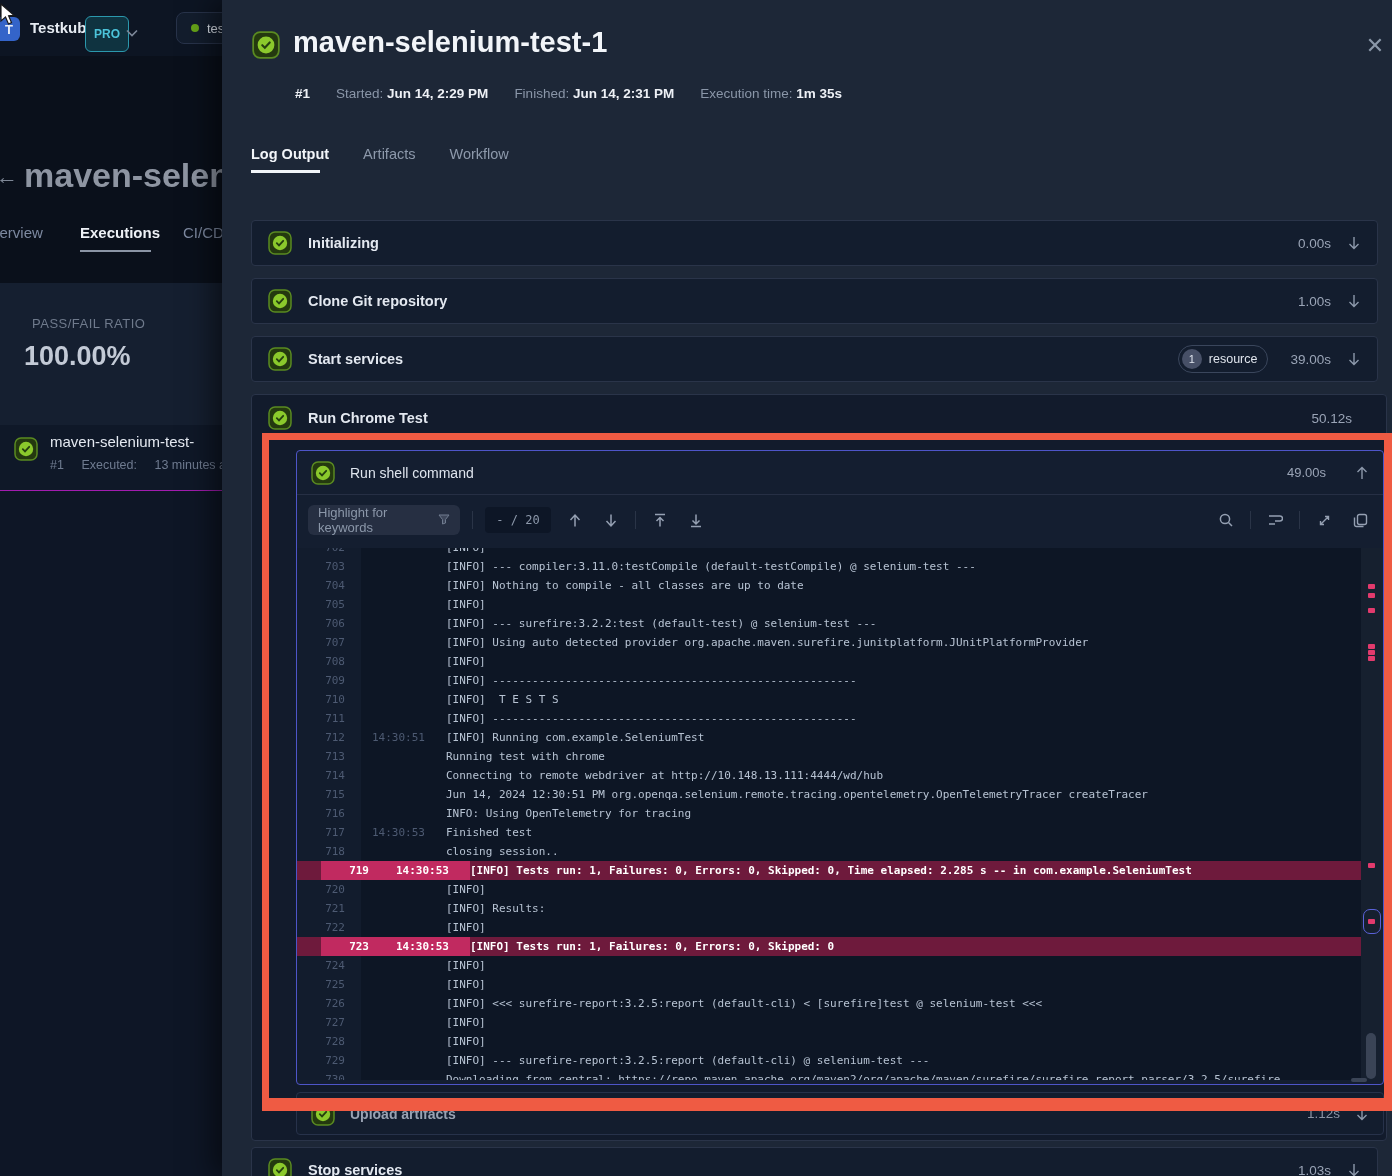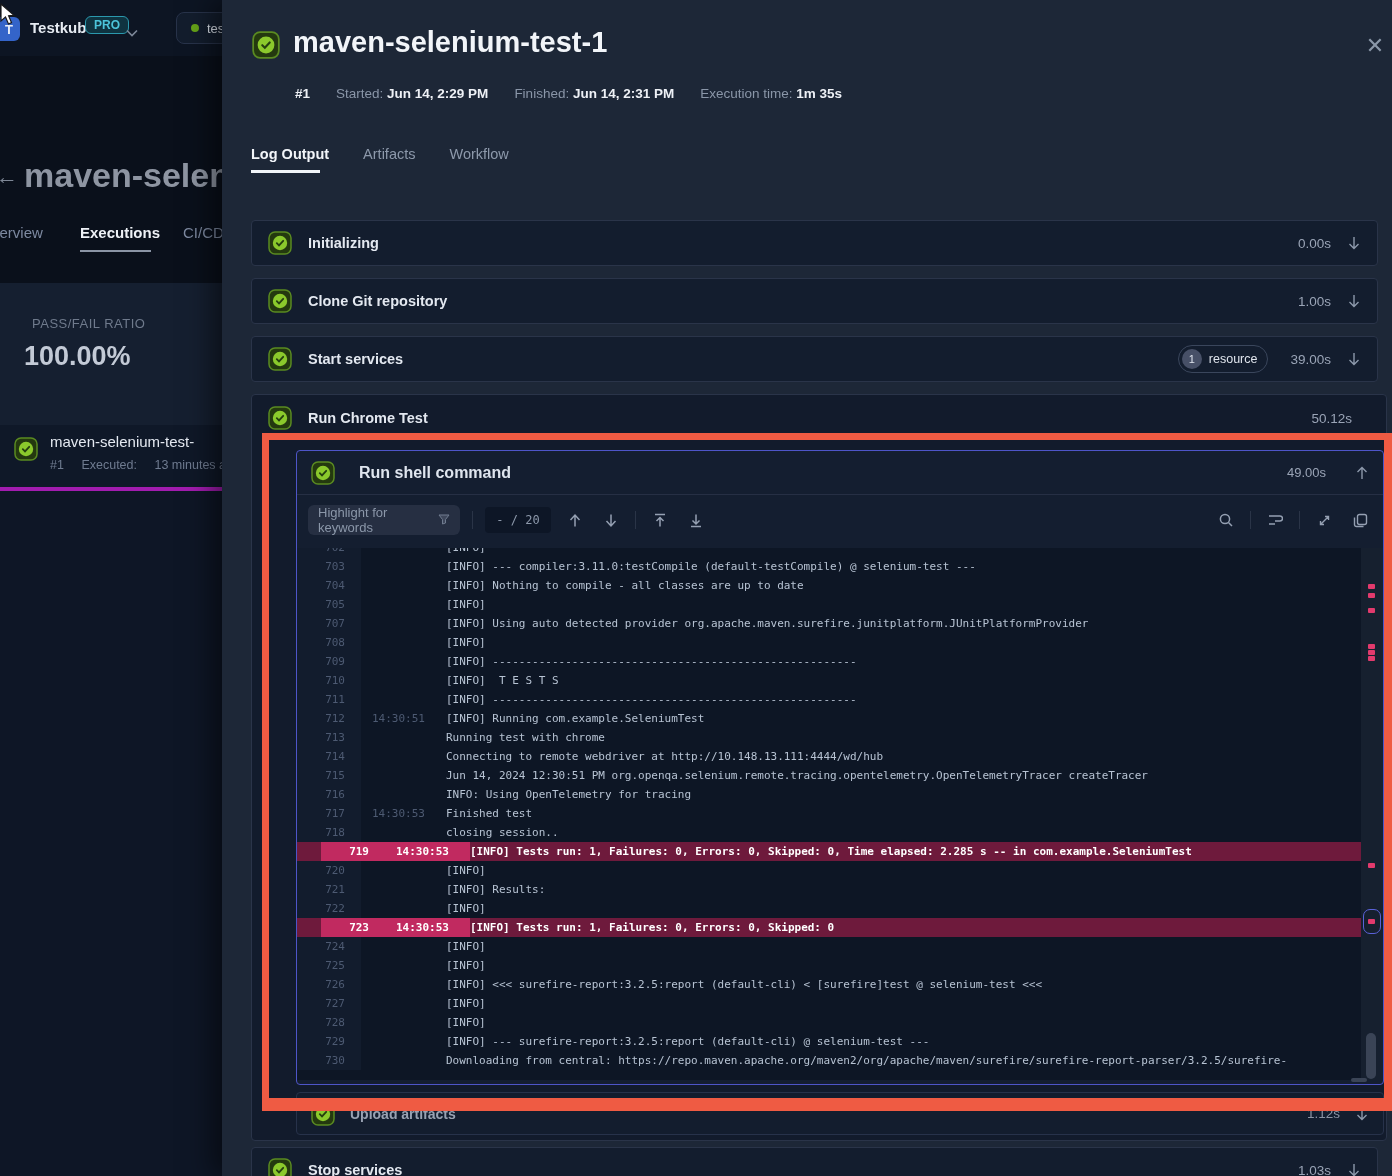--- a/index.html
+++ b/index.html
@@ -6,42 +6,42 @@
   html,body { background:#05080f; }
   body { font-family:"Liberation Sans","DejaVu Sans",sans-serif; }
   .canvas { position:relative; width:1392px; height:1176px; overflow:hidden; background:#1d2737; }
 
   
   .bg-page { position:absolute; left:0; top:0; width:222px; height:100%; background:#0e1626; }
   .topbar { position:absolute; left:0; top:0; width:100%; height:56px; background:#0d1523; }
   .logo-sq { position:absolute; left:-10px; top:17px; width:30px; height:24px; background:#3464c9; border-radius:6px;
              color:#e8eef8; font-size:13px; font-weight:700; display:flex; align-items:center; justify-content:flex-end; padding-right:7px; }
   .brand { position:absolute; left:30px; top:19px; font-size:15px; font-weight:600; color:#e6ebf2; }
-  .pro-badge { position:absolute; left:85px; top:16px; padding:1px 8px; border:1px solid #2b98ad; border-radius:6px;
+  .pro-badge { position:absolute; left:85px; top:16px; padding:10px 8px; border:1px solid #2b98ad; border-radius:6px;
                background:#0f3340; color:#4cc4da; font-size:12px; font-weight:700; }
   .topbar-chevron { position:absolute; left:126px; top:23px; color:#7c8798; }
   .env-pill { position:absolute; left:176px; top:12px; width:60px; height:32px; background:#131d2d; border:1px solid #28334a;
               border-radius:8px; display:flex; align-items:center; padding-left:14px; gap:8px; }
   .env-dot { width:8px; height:8px; border-radius:50%; background:#67a519; }
   .env-name { color:#dfe5ee; font-size:13px; }
 
   .hero { position:absolute; left:0; top:56px; width:100%; height:227px; background:#0a101b; }
   .back-arrow { position:absolute; left:-4px; top:108px; color:#7e8796; font-size:22px; }
   .hero-title { position:absolute; left:24px; top:100px; font-size:34px; font-weight:700; color:#8e95a2; white-space:nowrap; }
   .bg-tab { position:absolute; font-size:15px; color:#7d89a0; white-space:nowrap; }
   .bg-tab.t0 { left:-8px; }
   .bg-tab.t1 { left:80px; color:#eef1f6; font-weight:700; }
   .bg-tab.t2 { left:183px; }
   .bg-tab-underline { position:absolute; left:80px; top:250px; width:71px; height:2px; background:#8b95a5; }
 
   .metrics { position:absolute; left:0; top:283px; width:100%; height:142px; background:#151f30; }
   .metric-label { position:absolute; left:32px; top:33px; font-size:13px; letter-spacing:.5px; color:#6f7a8c; }
   .metric-value { position:absolute; left:24px; top:58px; font-size:27px; font-weight:700; color:#c3cad6; }
 
-  .exec-card { position:absolute; left:0; top:425px; width:100%; height:66px; background:#0f1828; border-bottom:4px solid #a21caf; }
+  .exec-card { position:absolute; left:0; top:425px; width:100%; height:66px; background:#0f1828; border-bottom:1px solid #a21caf; }
   .exec-title { position:absolute; left:50px; top:8px; font-size:15px; color:#e4e9f1; white-space:nowrap; }
   .exec-sub { position:absolute; left:50px; top:33px; font-size:12.5px; color:#6f7b90; white-space:nowrap; }
   .exec-sub span { margin-right:14px; }
 
   
   .ck { display:inline-block; flex:0 0 auto; }
 
   
   .drawer { position:absolute; left:222px; top:0; right:0; height:100%; background:#1d2737; box-shadow:-10px 0 26px rgba(0,0,0,.5); }
   .drawer-title { position:absolute; left:71px; top:26px; font-size:29px; font-weight:700; color:#f2f5f9; }
@@ -64,21 +64,21 @@
   .res-count { width:20px; height:20px; border-radius:50%; background:#475067; color:#dfe4ec; font-size:11px; display:flex; align-items:center; justify-content:center; }
   .res-label { font-size:12.5px; color:#dfe4ec; }
 
   .step-group { position:absolute; left:29px; right:5px; top:394px; height:747px; background:#121b2c; border:1px solid #2a3449; border-radius:4px; }
   .group-header { height:46px; display:flex; align-items:center; padding:0 16px; gap:16px; }
 
   
   .shell-card { position:absolute; left:74px; top:450px; width:1088px; height:635px; background:#141e30;
                 border:1.5px solid #4e55c8; border-radius:4px; z-index:2; overflow:hidden; }
   .shell-header { height:44px; display:flex; align-items:center; padding:0 14px; gap:15px; border-bottom:1px solid #262f44; }
-  .shell-title { font-size:16px; font-weight:700; color:#dfe5ee; flex:1;margin-left:9px; }
+  .shell-title { font-size:14px; font-weight:400; color:#dfe5ee; flex:1; }
   .shell-dur { font-size:13px; color:#9aa4b6; margin-right:14px; }
 
   .shell-toolbar { height:50px; display:flex; align-items:center; padding:0 11px; gap:12px; }
   .hl-input { width:152px; height:30px; background:#262f42; border-radius:6px; display:flex; align-items:center;
               padding:0 10px; gap:8px; color:#8b97a9; font-size:13px; }
   .hl-input .txt { flex:1; }
   .tb-divider { width:1px; height:18px; background:#2a3447; }
   .counter-box { width:66px; height:26px; background:#0d1626; border-radius:4px; color:#8d99ab; font-size:12px;
                  display:flex; align-items:center; justify-content:center; font-family:"DejaVu Sans Mono",monospace; }
   .tb-btn { width:24px; height:24px; display:flex; align-items:center; justify-content:center; color:#95a0b2; cursor:pointer; }
@@ -326,20 +326,21 @@
             </div>
         </div>
       </div>
 
       <div class="log-wrap">
           <div id="log-rows">
             <div class="log-row"><span class="ln">702</span><span class="ts"></span><span class="lt">[INFO]</span></div>
             <div class="log-row"><span class="ln">703</span><span class="ts"></span><span class="lt">[INFO] --- compiler:3.11.0:testCompile (default-testCompile) @ selenium-test ---</span></div>
             <div class="log-row"><span class="ln">704</span><span class="ts"></span><span class="lt">[INFO] Nothing to compile - all classes are up to date</span></div>
             <div class="log-row"><span class="ln">705</span><span class="ts"></span><span class="lt">[INFO]</span></div>
+            <div class="log-row"><span class="ln">706</span><span class="ts"></span><span class="lt">[INFO] --- surefire:3.2.2:test (default-test) @ selenium-test ---</span></div>
             <div class="log-row"><span class="ln">707</span><span class="ts"></span><span class="lt">[INFO] Using auto detected provider org.apache.maven.surefire.junitplatform.JUnitPlatformProvider</span></div>
             <div class="log-row"><span class="ln">708</span><span class="ts"></span><span class="lt">[INFO]</span></div>
             <div class="log-row"><span class="ln">709</span><span class="ts"></span><span class="lt">[INFO] -------------------------------------------------------</span></div>
             <div class="log-row"><span class="ln">710</span><span class="ts"></span><span class="lt">[INFO]  T E S T S</span></div>
             <div class="log-row"><span class="ln">711</span><span class="ts"></span><span class="lt">[INFO] -------------------------------------------------------</span></div>
             <div class="log-row"><span class="ln">712</span><span class="ts">14:30:51</span><span class="lt">[INFO] Running com.example.SeleniumTest</span></div>
             <div class="log-row"><span class="ln">713</span><span class="ts"></span><span class="lt">Running test with chrome</span></div>
             <div class="log-row"><span class="ln">714</span><span class="ts"></span><span class="lt">Connecting to remote webdriver at http://10.148.13.111:4444/wd/hub</span></div>
             <div class="log-row"><span class="ln">715</span><span class="ts"></span><span class="lt">Jun 14, 2024 12:30:51 PM org.openqa.selenium.remote.tracing.opentelemetry.OpenTelemetryTracer createTracer</span></div>
             <div class="log-row"><span class="ln">716</span><span class="ts"></span><span class="lt">INFO: Using OpenTelemetry for tracing</span></div>

